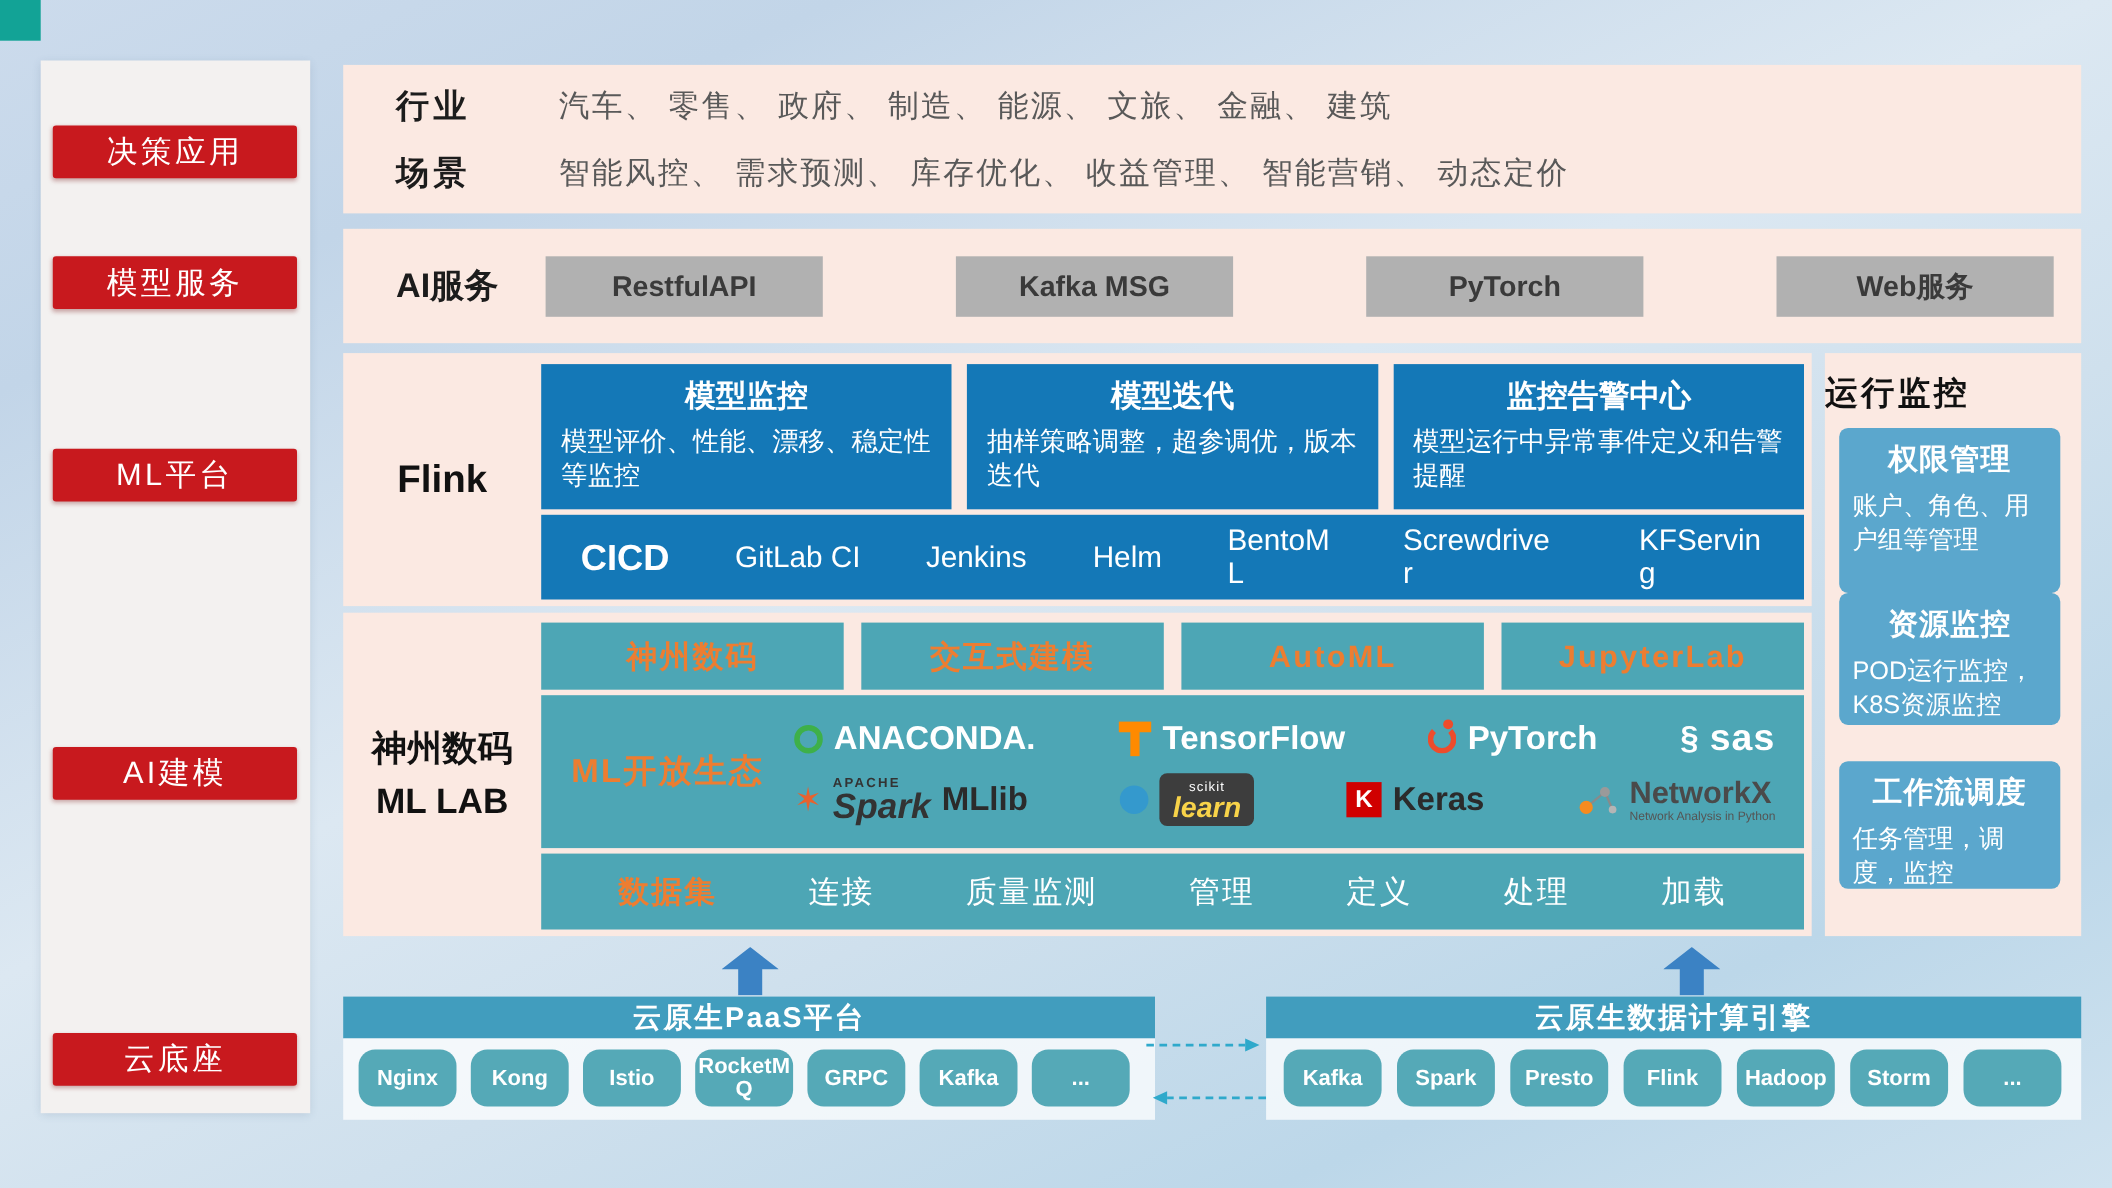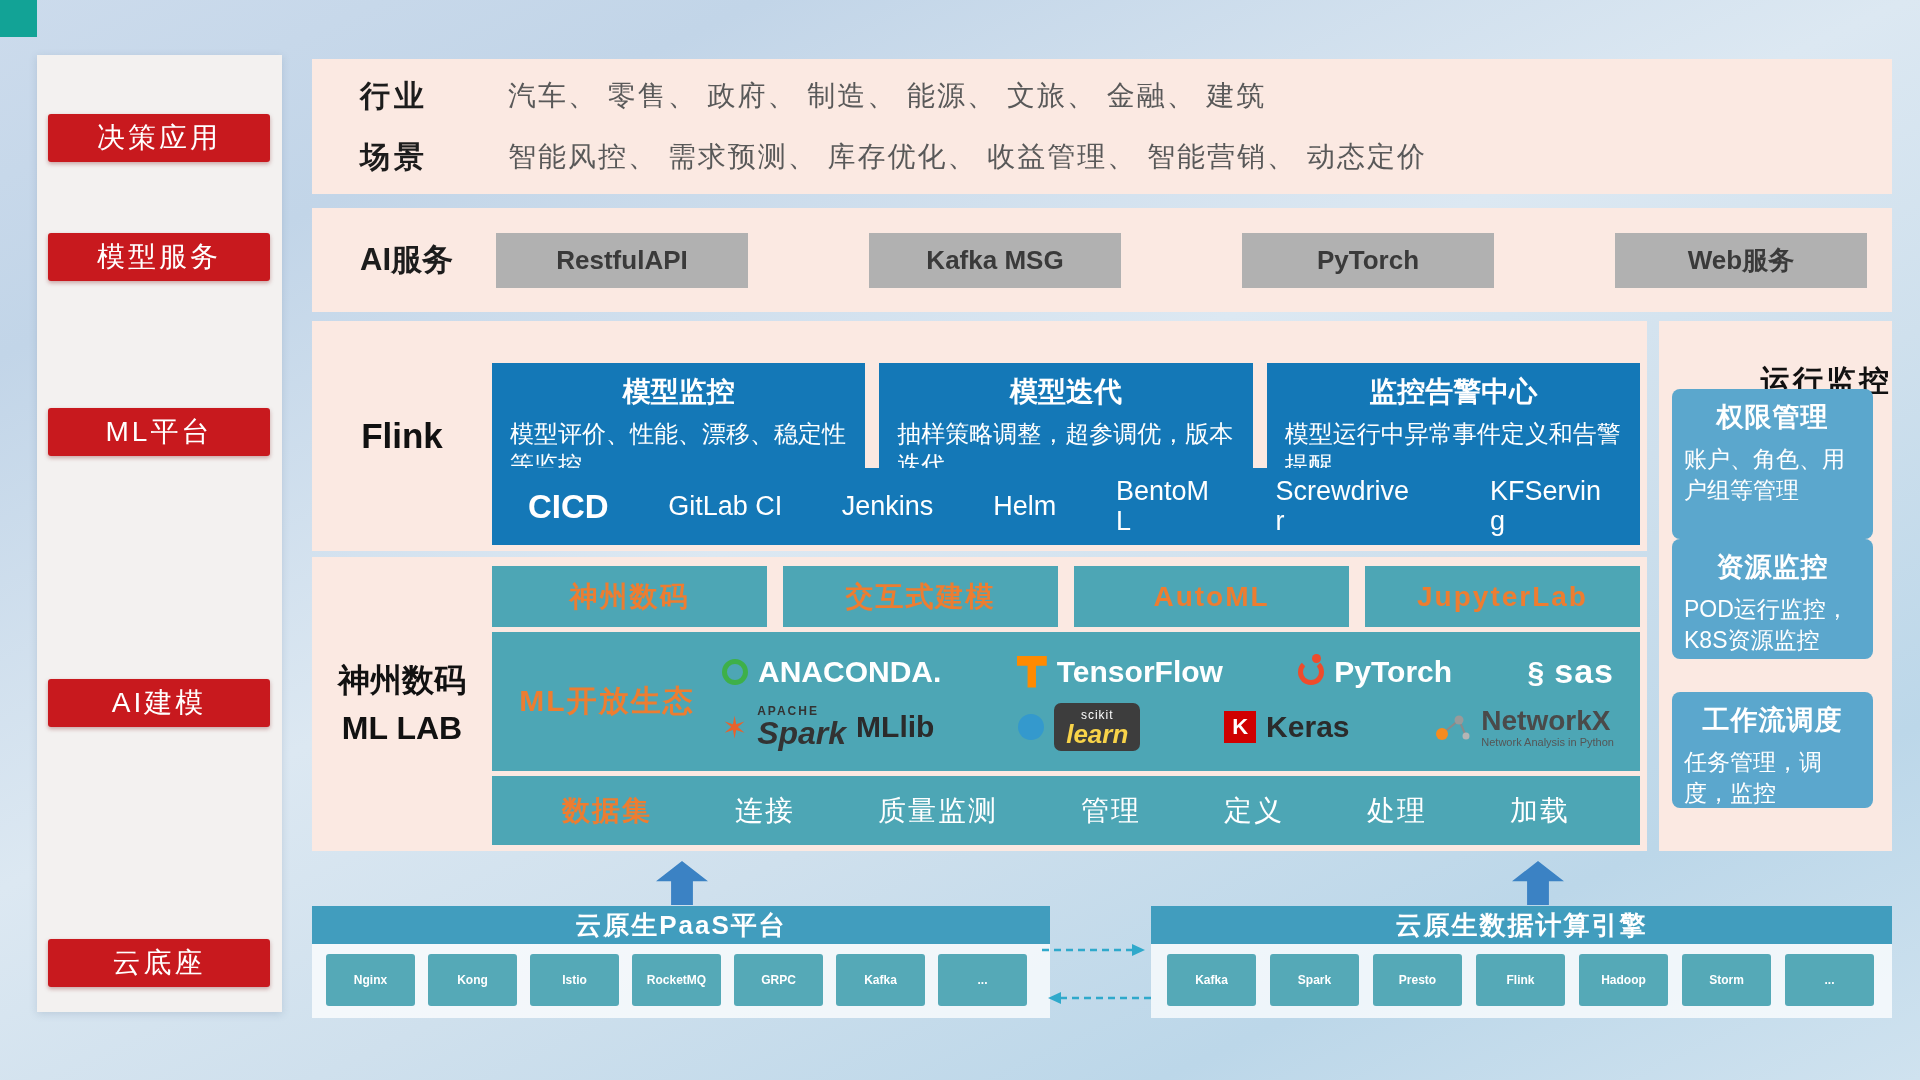--- a/index.html
+++ b/index.html
@@ -34,37 +34,37 @@
   
   .row2-inner { display:flex; align-items:center; height:100%; padding:0 25px 0 48px; }
   .ai-label { font-size:31px; font-weight:bold; color:#1c1c1c; width:136px; }
   .svc-buttons { flex:1; display:flex; justify-content:space-between; }
   .svc-btn { width:252px; height:55px; background:#b1b1b1; color:#3a3a3a; font-weight:bold; font-size:26px;
     display:flex; align-items:center; justify-content:center; cursor:pointer; }
 
   
   .mlops-label { position:absolute; left:0; top:0; width:180px; height:230px; display:flex; align-items:center;
     justify-content:center; font-size:35px; font-weight:bold; color:#111; }
-  .mlops-cards { position:absolute; left:180px; top:10px; width:1148px; height:132px; display:flex; gap:14px;margin-top:32px; }
+  .mlops-cards { position:absolute; left:180px; top:10px; width:1148px; height:132px; display:flex; gap:14px; }
   .mlops-card { flex:1; background:#1478b7; color:#fff; padding:10px 18px; }
   .mlops-card-title { text-align:center; font-size:28px; font-weight:bold; margin-bottom:7px; }
   .mlops-card-desc { font-size:24px; line-height:1.3; }
   .cicd-bar { position:absolute; left:180px; top:147px; width:1148px; height:77px; background:#1478b7; color:#fff;
     display:flex; align-items:center; justify-content:space-between; padding:0 36px; }
   .cicd-label { font-size:33px; font-weight:bold; }
   .cicd-tool { font-size:27px; line-height:1.1; }
   .cicd-bar > :nth-child(2){ white-space:nowrap; }
   .cicd-bar > :nth-child(3){ width:92px;  word-break:break-all; }
   .cicd-bar > :nth-child(4){ white-space:nowrap; }
   .cicd-bar > :nth-child(5){ width:100px; word-break:break-all; }
   .cicd-bar > :nth-child(6){ width:140px; word-break:break-all; }
   .cicd-bar > :nth-child(7){ width:114px; word-break:break-all;margin-left:15px; }
 
   
-  .monitor-title { text-align:right; font-size:30px; font-weight:bold; color:#111; letter-spacing:3px;margin-top:40px; }
+  .monitor-title { padding-top:16px; text-align:left; font-size:30px; font-weight:bold; color:#111; letter-spacing:3px; }
   .monitor-card { position:absolute; left:13px; width:201px; background:#5ba7cd; border-radius:8px; color:#fff; padding:10px 12px; }
   .mc1 { top:68px;  height:150px; }
   .mc2 { top:218px; height:120px; }
   .mc3 { top:371px; height:116px; }
   .monitor-card-title { text-align:center; font-size:27px; font-weight:bold; margin-bottom:9px; letter-spacing:1px; }
   .monitor-card-desc { font-size:23px; line-height:1.35; }
 
   
   .mllab-label { position:absolute; left:0; top:0; width:180px; height:294px; display:flex; flex-direction:column;
     align-items:center; justify-content:center; font-size:32px; font-weight:bold; color:#111; line-height:1.5; }
@@ -107,21 +107,21 @@
   .data-item { letter-spacing:2px; }
 
   
   .bottom-group { position:absolute; }
   .bg-left { left:312px; top:906px; width:738px; }
   .bg-right { left:1151px; top:906px; width:741px; }
   .bottom-header { height:38px; background:#419dbe; color:#fff; font-size:26px; font-weight:bold;
     display:flex; align-items:center; justify-content:center; letter-spacing:2px; }
   .bottom-body { background:rgba(255,255,255,.75); padding:10px 14px 12px; display:flex; gap:13px; }
   .bg-right .bottom-body { gap:14px; padding:10px 16px 12px; }
-  .tech-btn { width:89px; height:52px; background:#55a9b7; border-radius:3px; color:#fff; font-size:12px;
+  .tech-btn { width:89px; height:52px; background:#55a9b7; border-radius:15px; color:#fff; font-size:20px;
     font-weight:bold; display:flex; align-items:center; justify-content:center; text-align:center;
     line-height:1.05; word-break:break-all; padding:2px; cursor:pointer; }
 
   
   .up-arrow { position:absolute; width:52px; height:44px; background:#3b82c4;
     clip-path:polygon(50% 0,100% 46%,71% 46%,71% 100%,29% 100%,29% 46%,0 46%); }
   .ua-left { left:656px; top:861px; }
   .ua-right { left:1512px; top:861px; }
   .dashed-arrows { position:absolute; left:1042px; top:935px; width:109px; height:80px; }
 </style>

